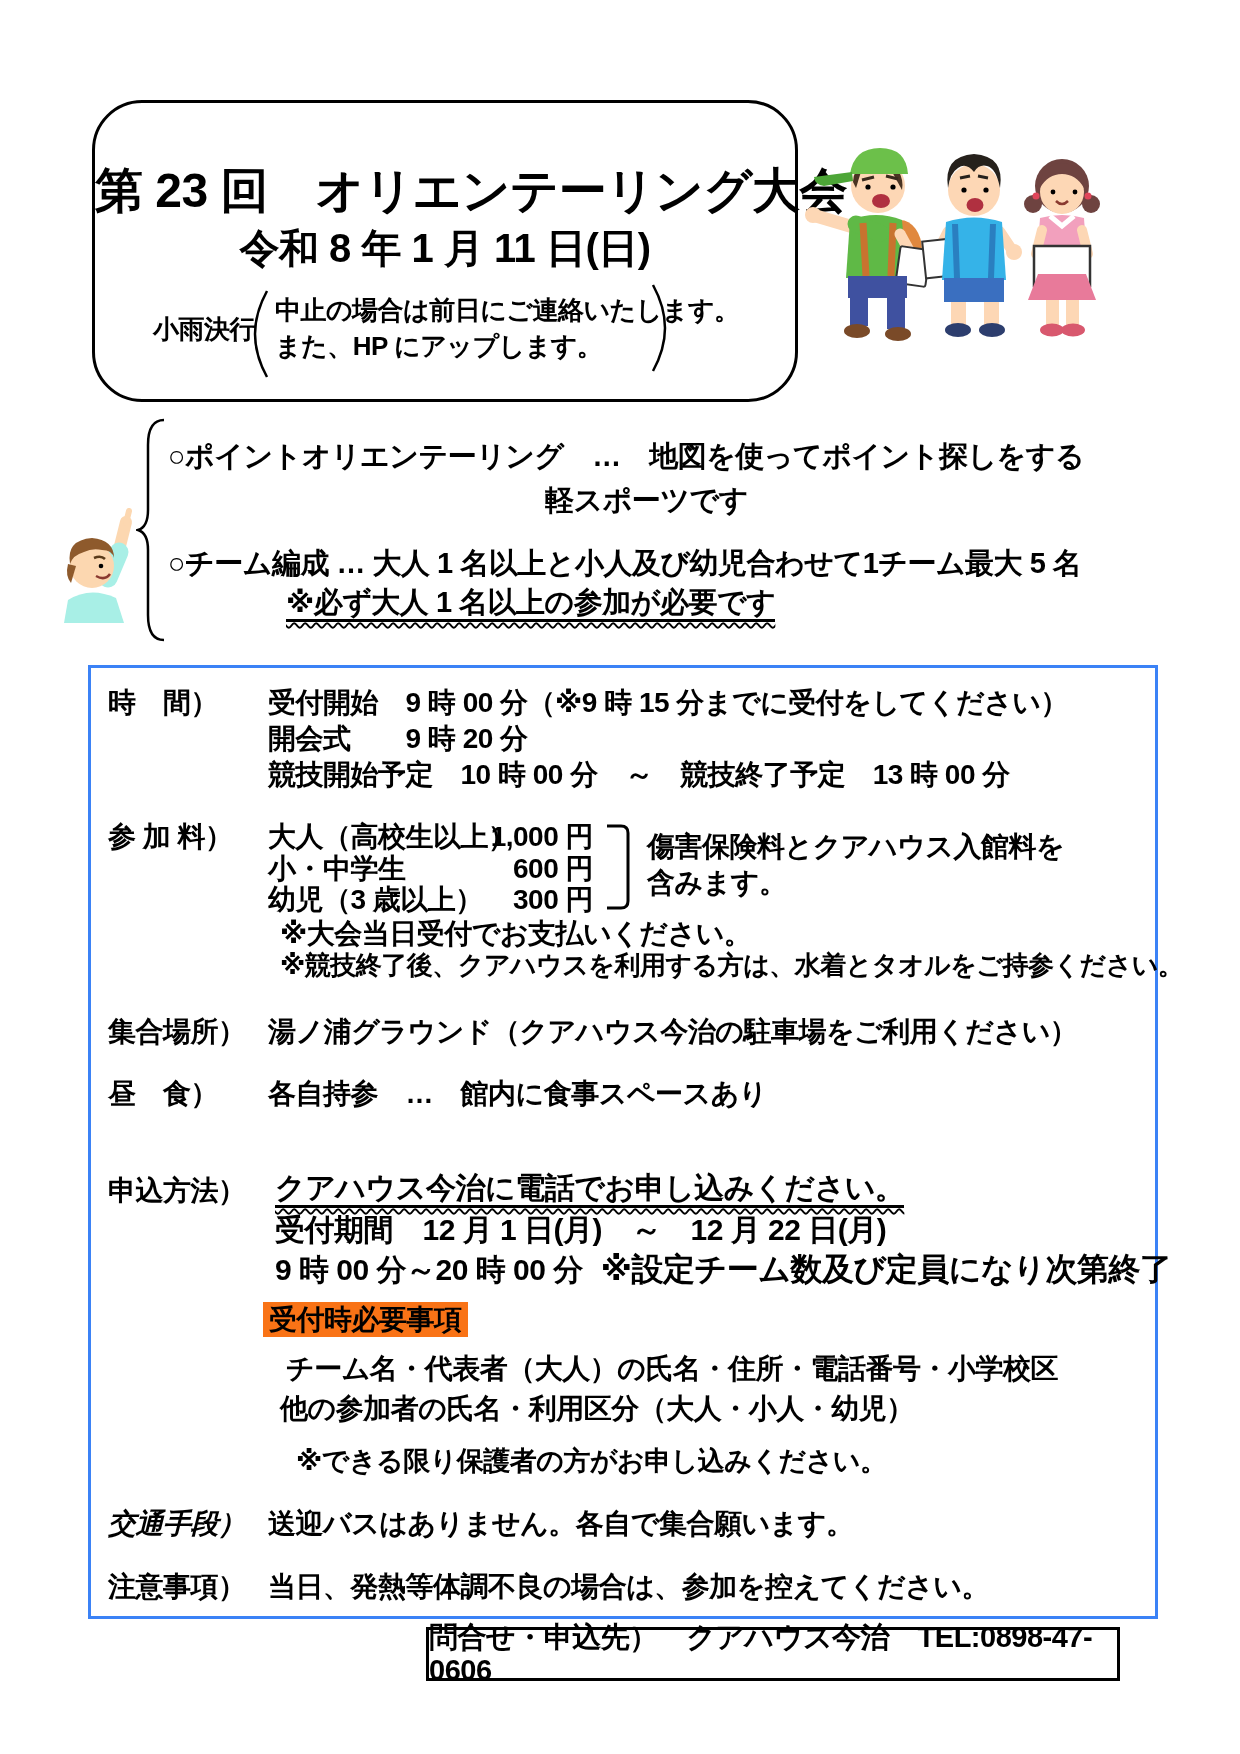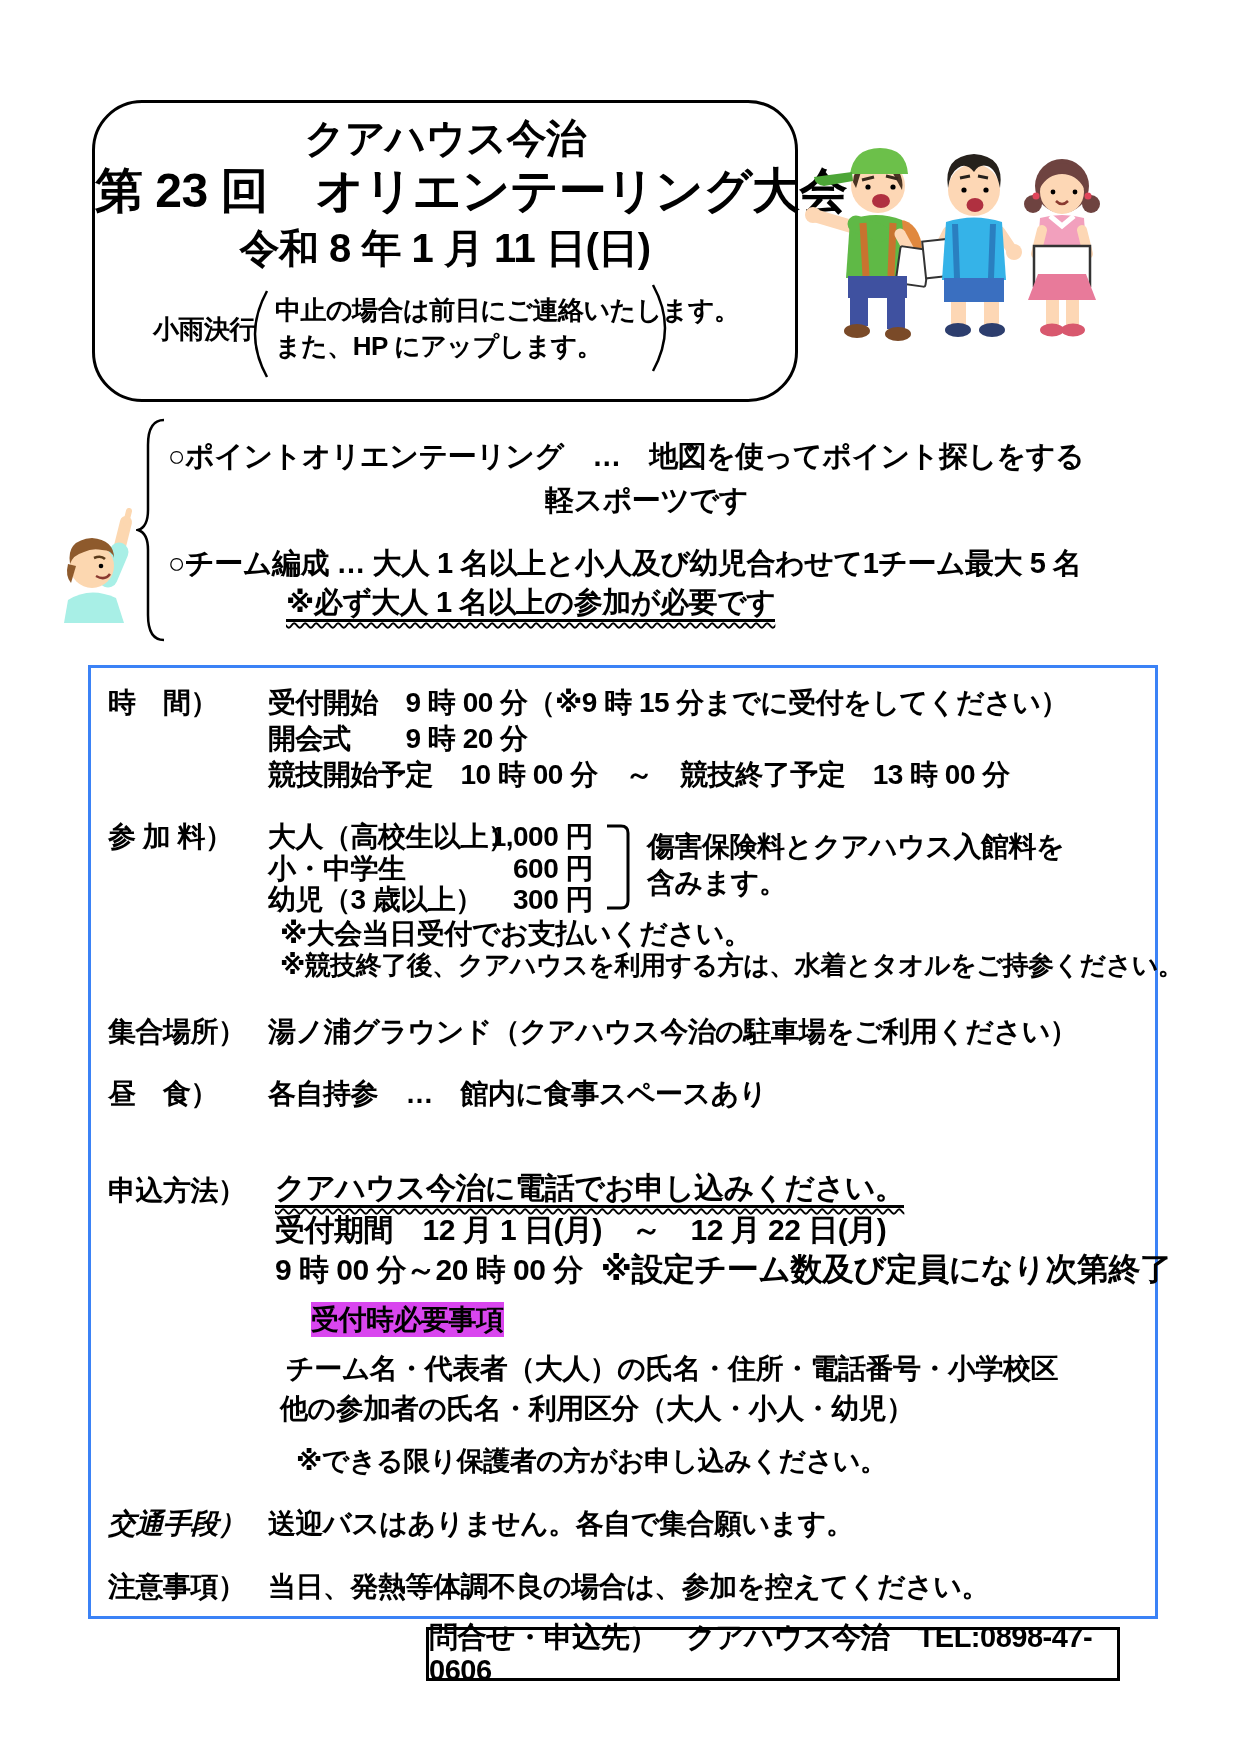--- a/index.html
+++ b/index.html
@@ -30,31 +30,30 @@
     display:flex;align-items:center;justify-content:center;
   }
   .ul-accent{
     border-bottom:3px solid #000;
     padding-bottom:1px;
     text-decoration:underline;
     text-decoration-style:wavy;
     text-decoration-thickness:1.5px;
     text-underline-offset:10px;
   }
-  .hl-gray{background:#d946ef;padding:2px 0;margin-left:48px;}
+  .hl-gray{background:#f97316;padding:2px 6px;}
   .price-col{position:absolute;width:160px;text-align:right;}
   svg{display:block;}
 </style>
 </head>
 <body>
 
 <div class="page">
 
   <div class="header-box">
-    <div class="abs jp center fs40" style="top:12px;">クアハウス今治</div>
     <div class="abs jp center fs44" style="top:60px;">第 23 回　オリエンテーリング大会</div>
     <div class="abs jp center fs40" style="top:122px;text-align:center;">令和 8 年 1 月 11 日(日)</div>
 
     <div class="abs jp fs26" style="left:58px;top:212px;">小雨決行</div>
 
     <span class="abs" style="left:158px;top:186px;">
       <svg width="16" height="90" viewBox="0 0 16 90">
           <path d="M14 2 Q2 24 2 45 Q2 66 14 88" fill="none" stroke="#000" stroke-width="2.5"></path>
         </svg>
     </span>

